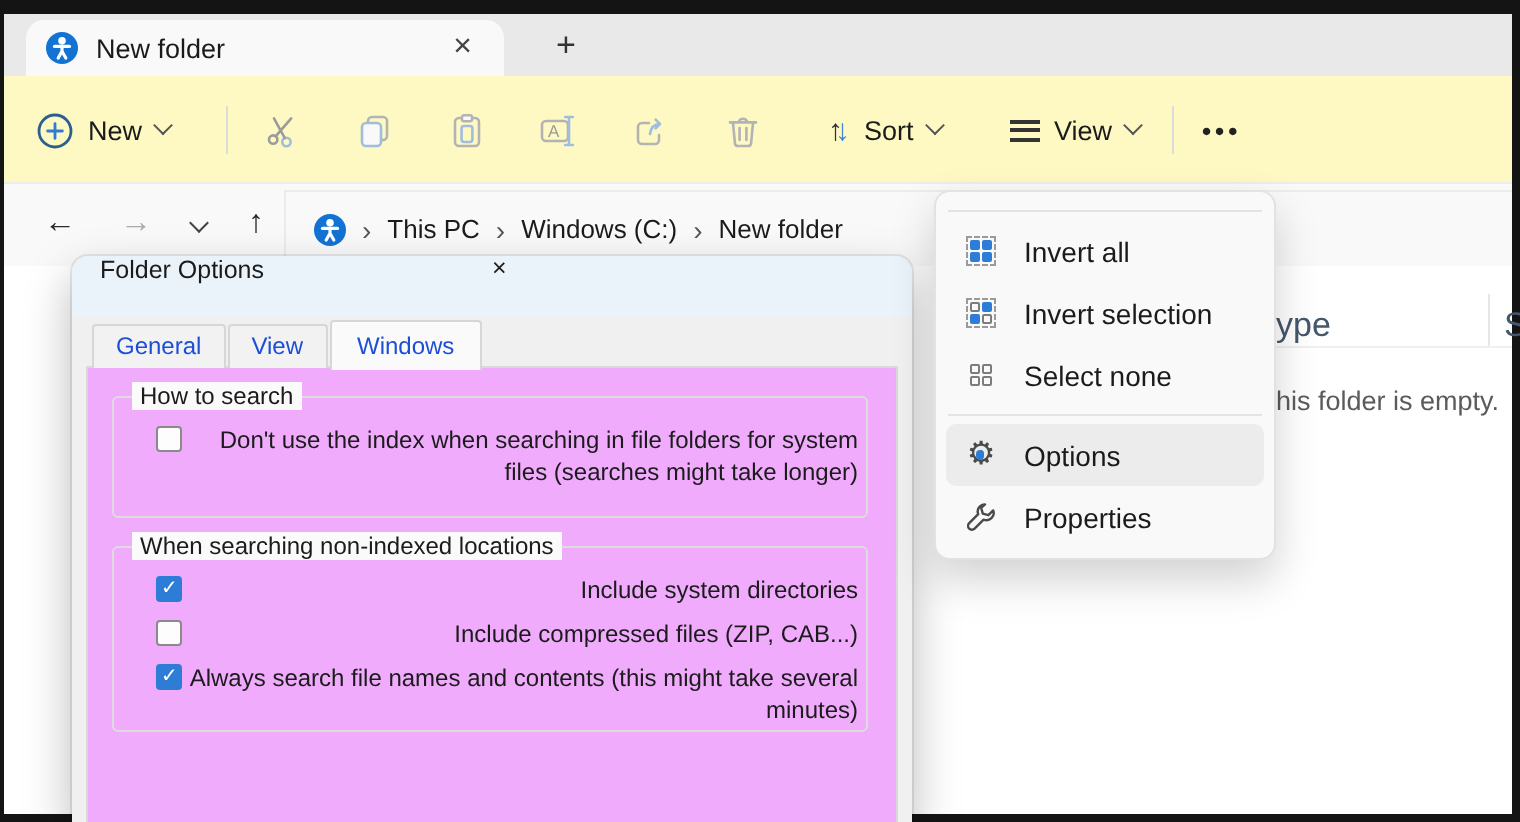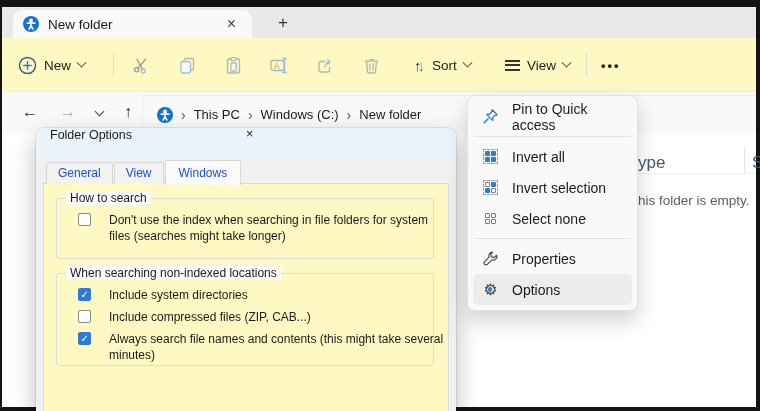--- a/index.html
+++ b/index.html
@@ -43,26 +43,26 @@
   .empty { position:absolute; left:636px; top:60px; font-size:13.5px; color:#5b5b5b; }
 
   
   .dialog { position:absolute; left:34px; top:121px; width:420px; height:283px; background:#f0f0f0; border-radius:8px 8px 0 0; box-shadow:0 10px 24px rgba(0,0,0,.28), 0 0 0 1px rgba(0,0,0,.08); z-index:20; }
   .dlg-title { position:absolute; left:0; top:0; width:100%; height:30px; background:#e9f3f9; border-radius:8px 8px 0 0; display:flex; padding:0 14px; }
   .dlg-title span { font-size:12.5px; color:#1b1b1b; flex:1; }
   .dlg-close { font-size:17px; color:#333; line-height:1; padding:0 2px; }
   .dlg-tabs { position:absolute; left:10px; top:34px; height:22px; display:flex; align-items:flex-end; z-index:3; }
   .dtab { font-size:12px; color:#1d4ed8; padding:3px 11px 4px; background:#f2f2f2; border:1px solid #d6d6d6; border-bottom:none; border-radius:2px 2px 0 0; margin-right:1px; }
   .dtab.active { background:#fafafa; padding:5px 13px; position:relative; top:1px; }
-  .page { position:absolute; left:7px; right:7px; top:55px; bottom:0; background:#fef9c3; border:1px solid #d9d9d9; border-bottom:none; }
+  .page { position:absolute; left:7px; right:7px; top:55px; bottom:0; background:#f0abfc; border:1px solid #d9d9d9; border-bottom:none;text-align:right; }
   .group { position:absolute; left:12px; right:14px; border:1px solid #dcdcdc; border-radius:3px; }
   .group-label { position:absolute; top:-8px; left:9px; background:#fafafa; padding:0 4px; font-size:12px; color:#1b1b1b; }
   .g1 { top:14px; height:61px; }
   .g2 { top:89px; height:93px; }
-  .cbrow { position:absolute; left:21px; display:flex; gap:18px; }
+  .cbrow { position:absolute; left:21px; display:flex; gap:2px; }
   .cb { width:13px; height:13px; border:1px solid #8a8a8a; border-radius:2px; background:#fdfdfd; flex:0 0 13px; position:relative; margin-top:1px; }
   .cb .mark { display:none; }
   .cb.checked { background:#2d7cd6; border-color:#2d7cd6; }
   .cb.checked .mark { display:block; color:#fff; font-size:10px; position:absolute; left:1.5px; top:0px; }
   .cblabel { font-size:12px; color:#1b1b1b; line-height:1.35; width:336px; }
 
   
   .menu { position:absolute; left:465px; top:88px; width:171px; background:#f9f9f9; border:1px solid #e2e2e2; border-radius:8px; box-shadow:0 10px 22px rgba(0,0,0,.18); padding:5px; z-index:30; }
   .mi { height:31px; display:flex; align-items:center; gap:13px; padding:0 9px; border-radius:5px; font-size:14px; color:#1b1b1b; }
   .mi.highlighted { background:#ececec; }
@@ -223,29 +223,20 @@
               <span class="mark">✓</span>
             </span>
           <span class="cblabel">Always search file names and contents (this might take several minutes)</span>
         </div>
       </div>
 
     </div>
   </div>
 
   <div class="menu">
-    <div class="mi">
-      <span class="micon">
-        <svg width="17" height="17" viewBox="0 0 17 17">
-            <path d="M10.2 1.8 L15.2 6.8 L12.6 7.6 L11 9.2 L10.6 12.4 L4.6 6.4 L7.8 6 L9.4 4.4 Z" fill="none" stroke="#2d7cd6" stroke-width="1.3" stroke-linejoin="round"></path>
-            <path d="M6.2 10.8 L2.2 14.8" stroke="#2d7cd6" stroke-width="1.3" stroke-linecap="round"></path>
-          </svg>
-      </span>
-      <span>Pin to Quick access</span>
-    </div>
     <div class="msep"></div>
     <div class="mi">
       <span class="micon">
         <span class="selgrid">
             <span class="sq"></span>
             <span class="sq"></span>
             <span class="sq"></span>
             <span class="sq"></span>
           </span>
       </span>
@@ -267,30 +258,30 @@
         <span class="selgrid nodash">
             <span class="sqo"></span>
             <span class="sqo"></span>
             <span class="sqo"></span>
             <span class="sqo"></span>
           </span>
       </span>
       <span>Select none</span>
     </div>
     <div class="msep"></div>
-    <div class="mi">
-      <span class="micon">
-        <svg width="17" height="17" viewBox="0 0 17 17">
-            <path d="M10.5 2.2 a3.6 3.6 0 0 0 -3.4 4.9 L2.6 11.6 a1.9 1.9 0 0 0 2.7 2.7 L9.8 9.8 a3.6 3.6 0 0 0 4.8 -4.6 L12.2 7.6 L9.4 6.8 L8.6 4 Z" fill="none" stroke="#4a4a4a" stroke-width="1.2" stroke-linejoin="round"></path>
-          </svg>
-      </span>
-      <span>Properties</span>
-    </div>
     <div class="mi highlighted">
       <span class="micon gearwrap">
           <span>⚙</span>
           <span class="dot"></span>
         </span>
       <span>Options</span>
     </div>
+    <div class="mi">
+      <span class="micon">
+        <svg width="17" height="17" viewBox="0 0 17 17">
+            <path d="M10.5 2.2 a3.6 3.6 0 0 0 -3.4 4.9 L2.6 11.6 a1.9 1.9 0 0 0 2.7 2.7 L9.8 9.8 a3.6 3.6 0 0 0 4.8 -4.6 L12.2 7.6 L9.4 6.8 L8.6 4 Z" fill="none" stroke="#4a4a4a" stroke-width="1.2" stroke-linejoin="round"></path>
+          </svg>
+      </span>
+      <span>Properties</span>
+    </div>
   </div>
 
 </div>
 
 </body></html>

